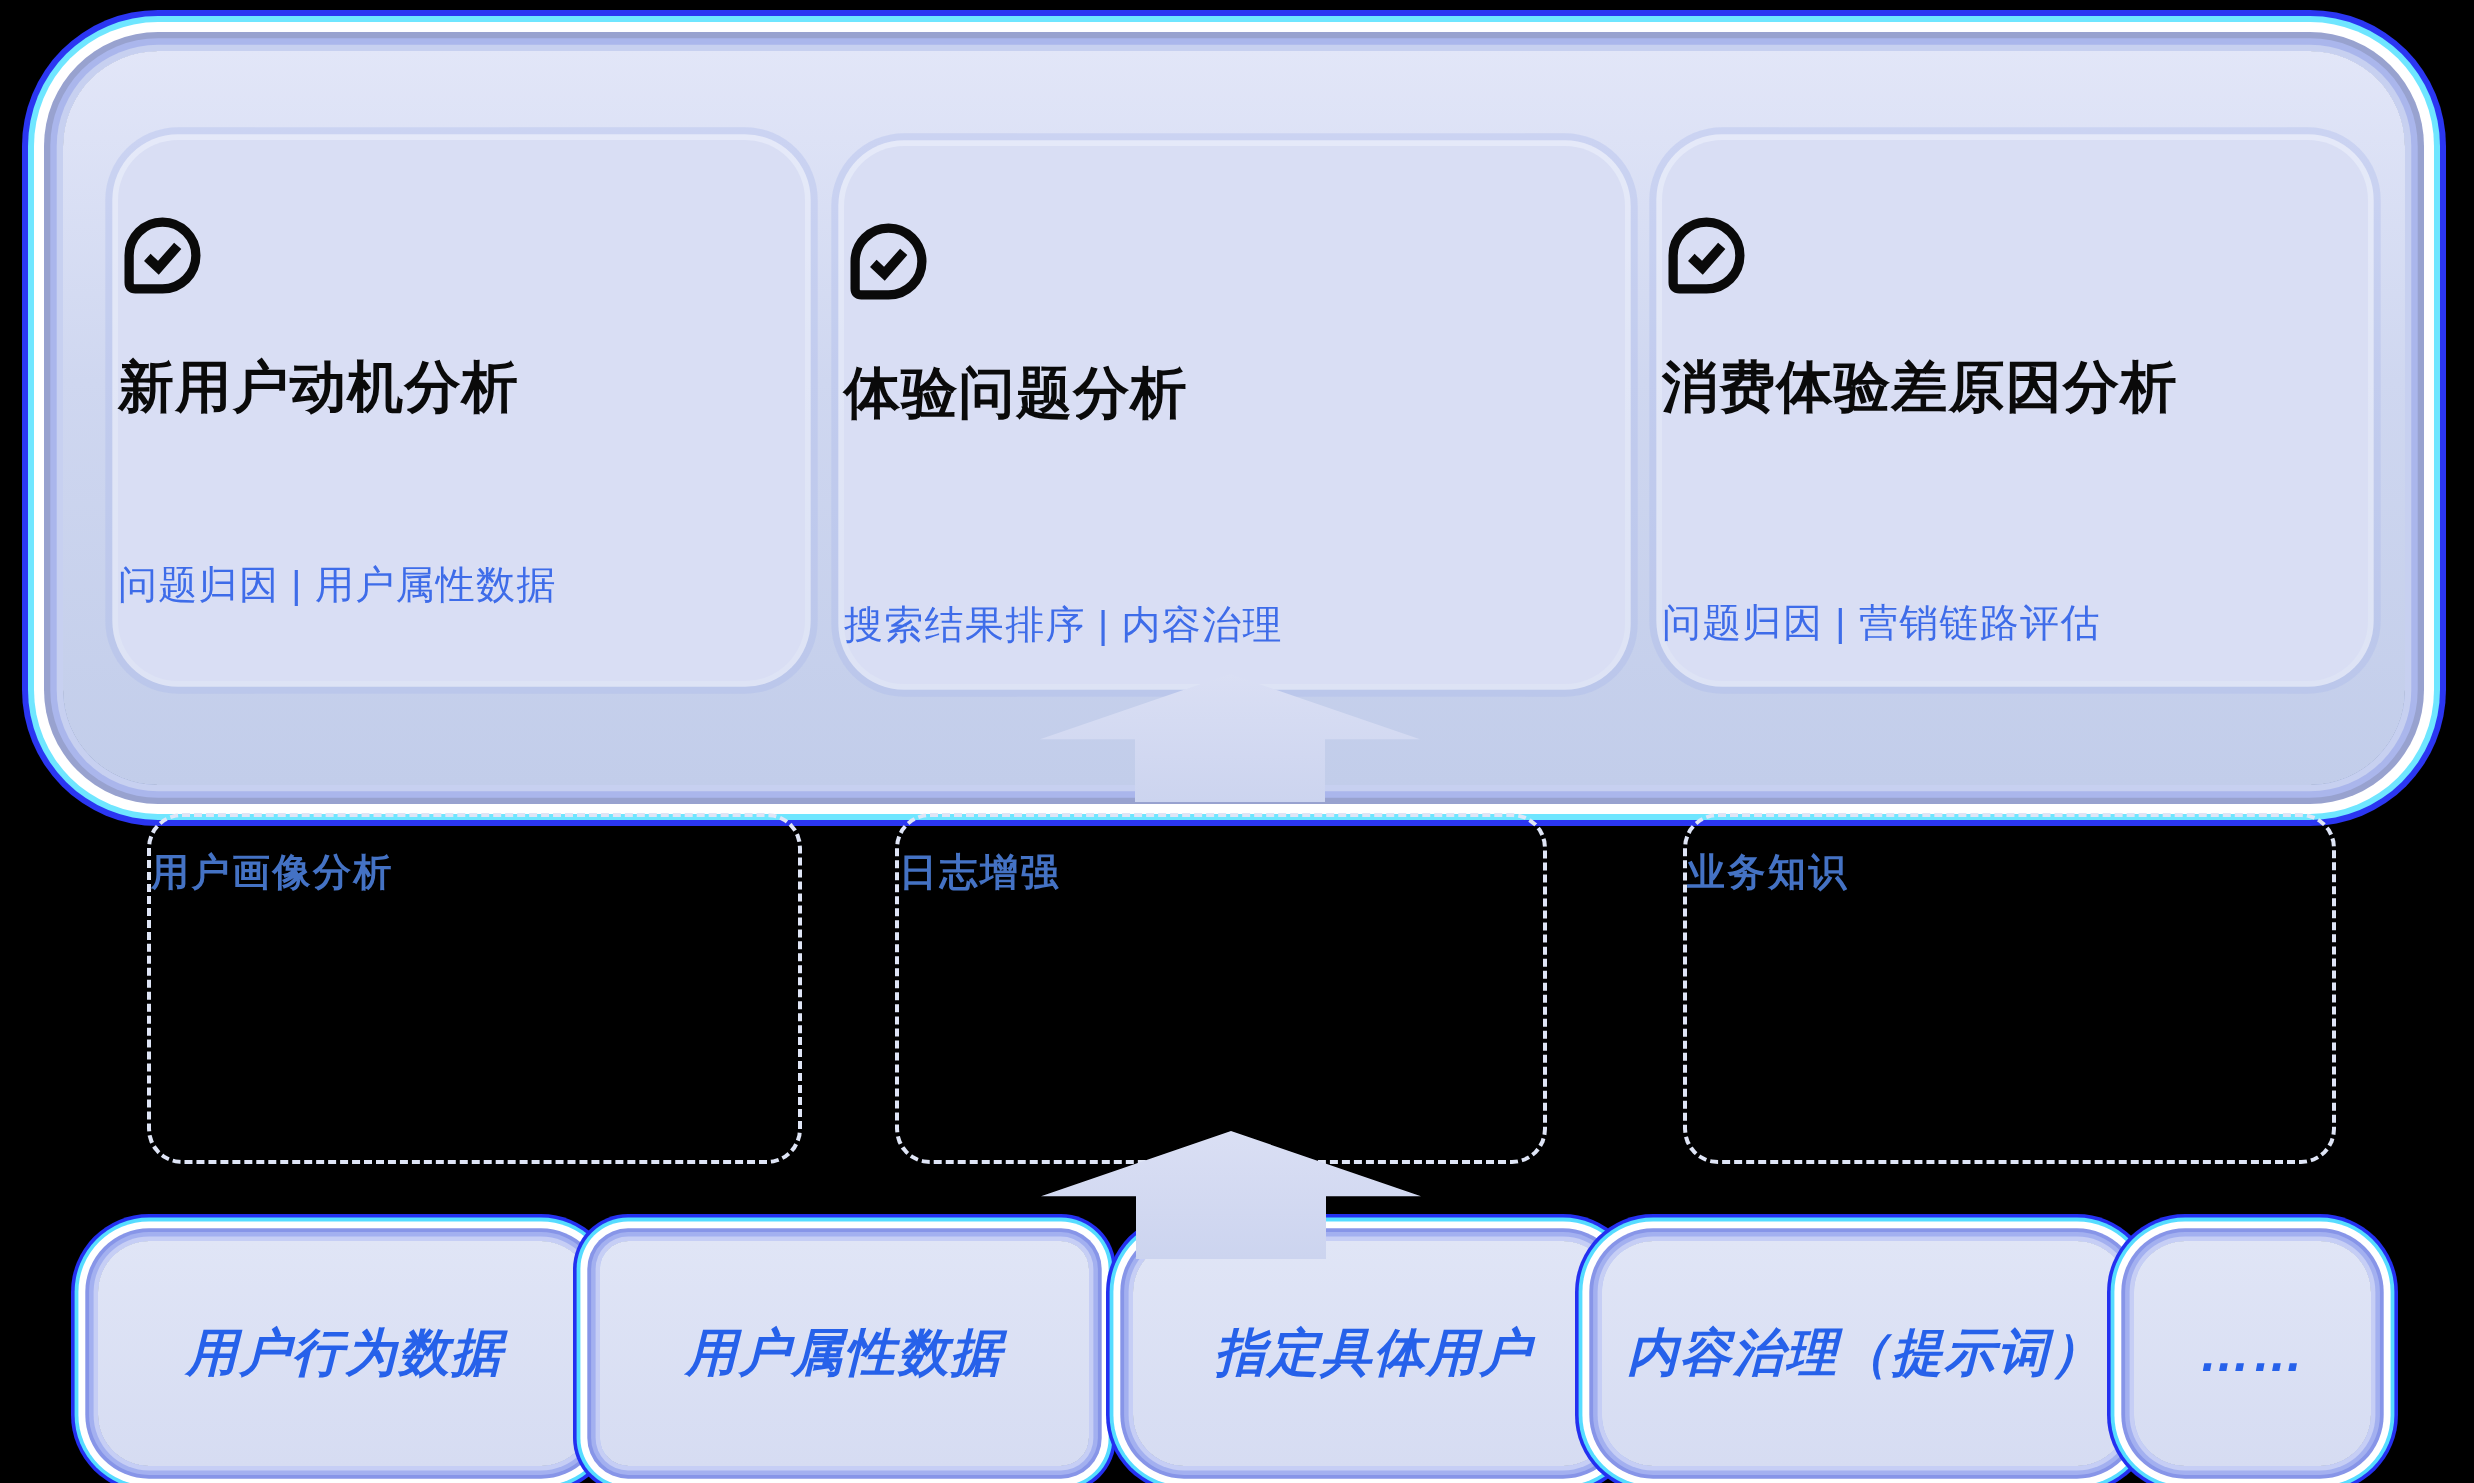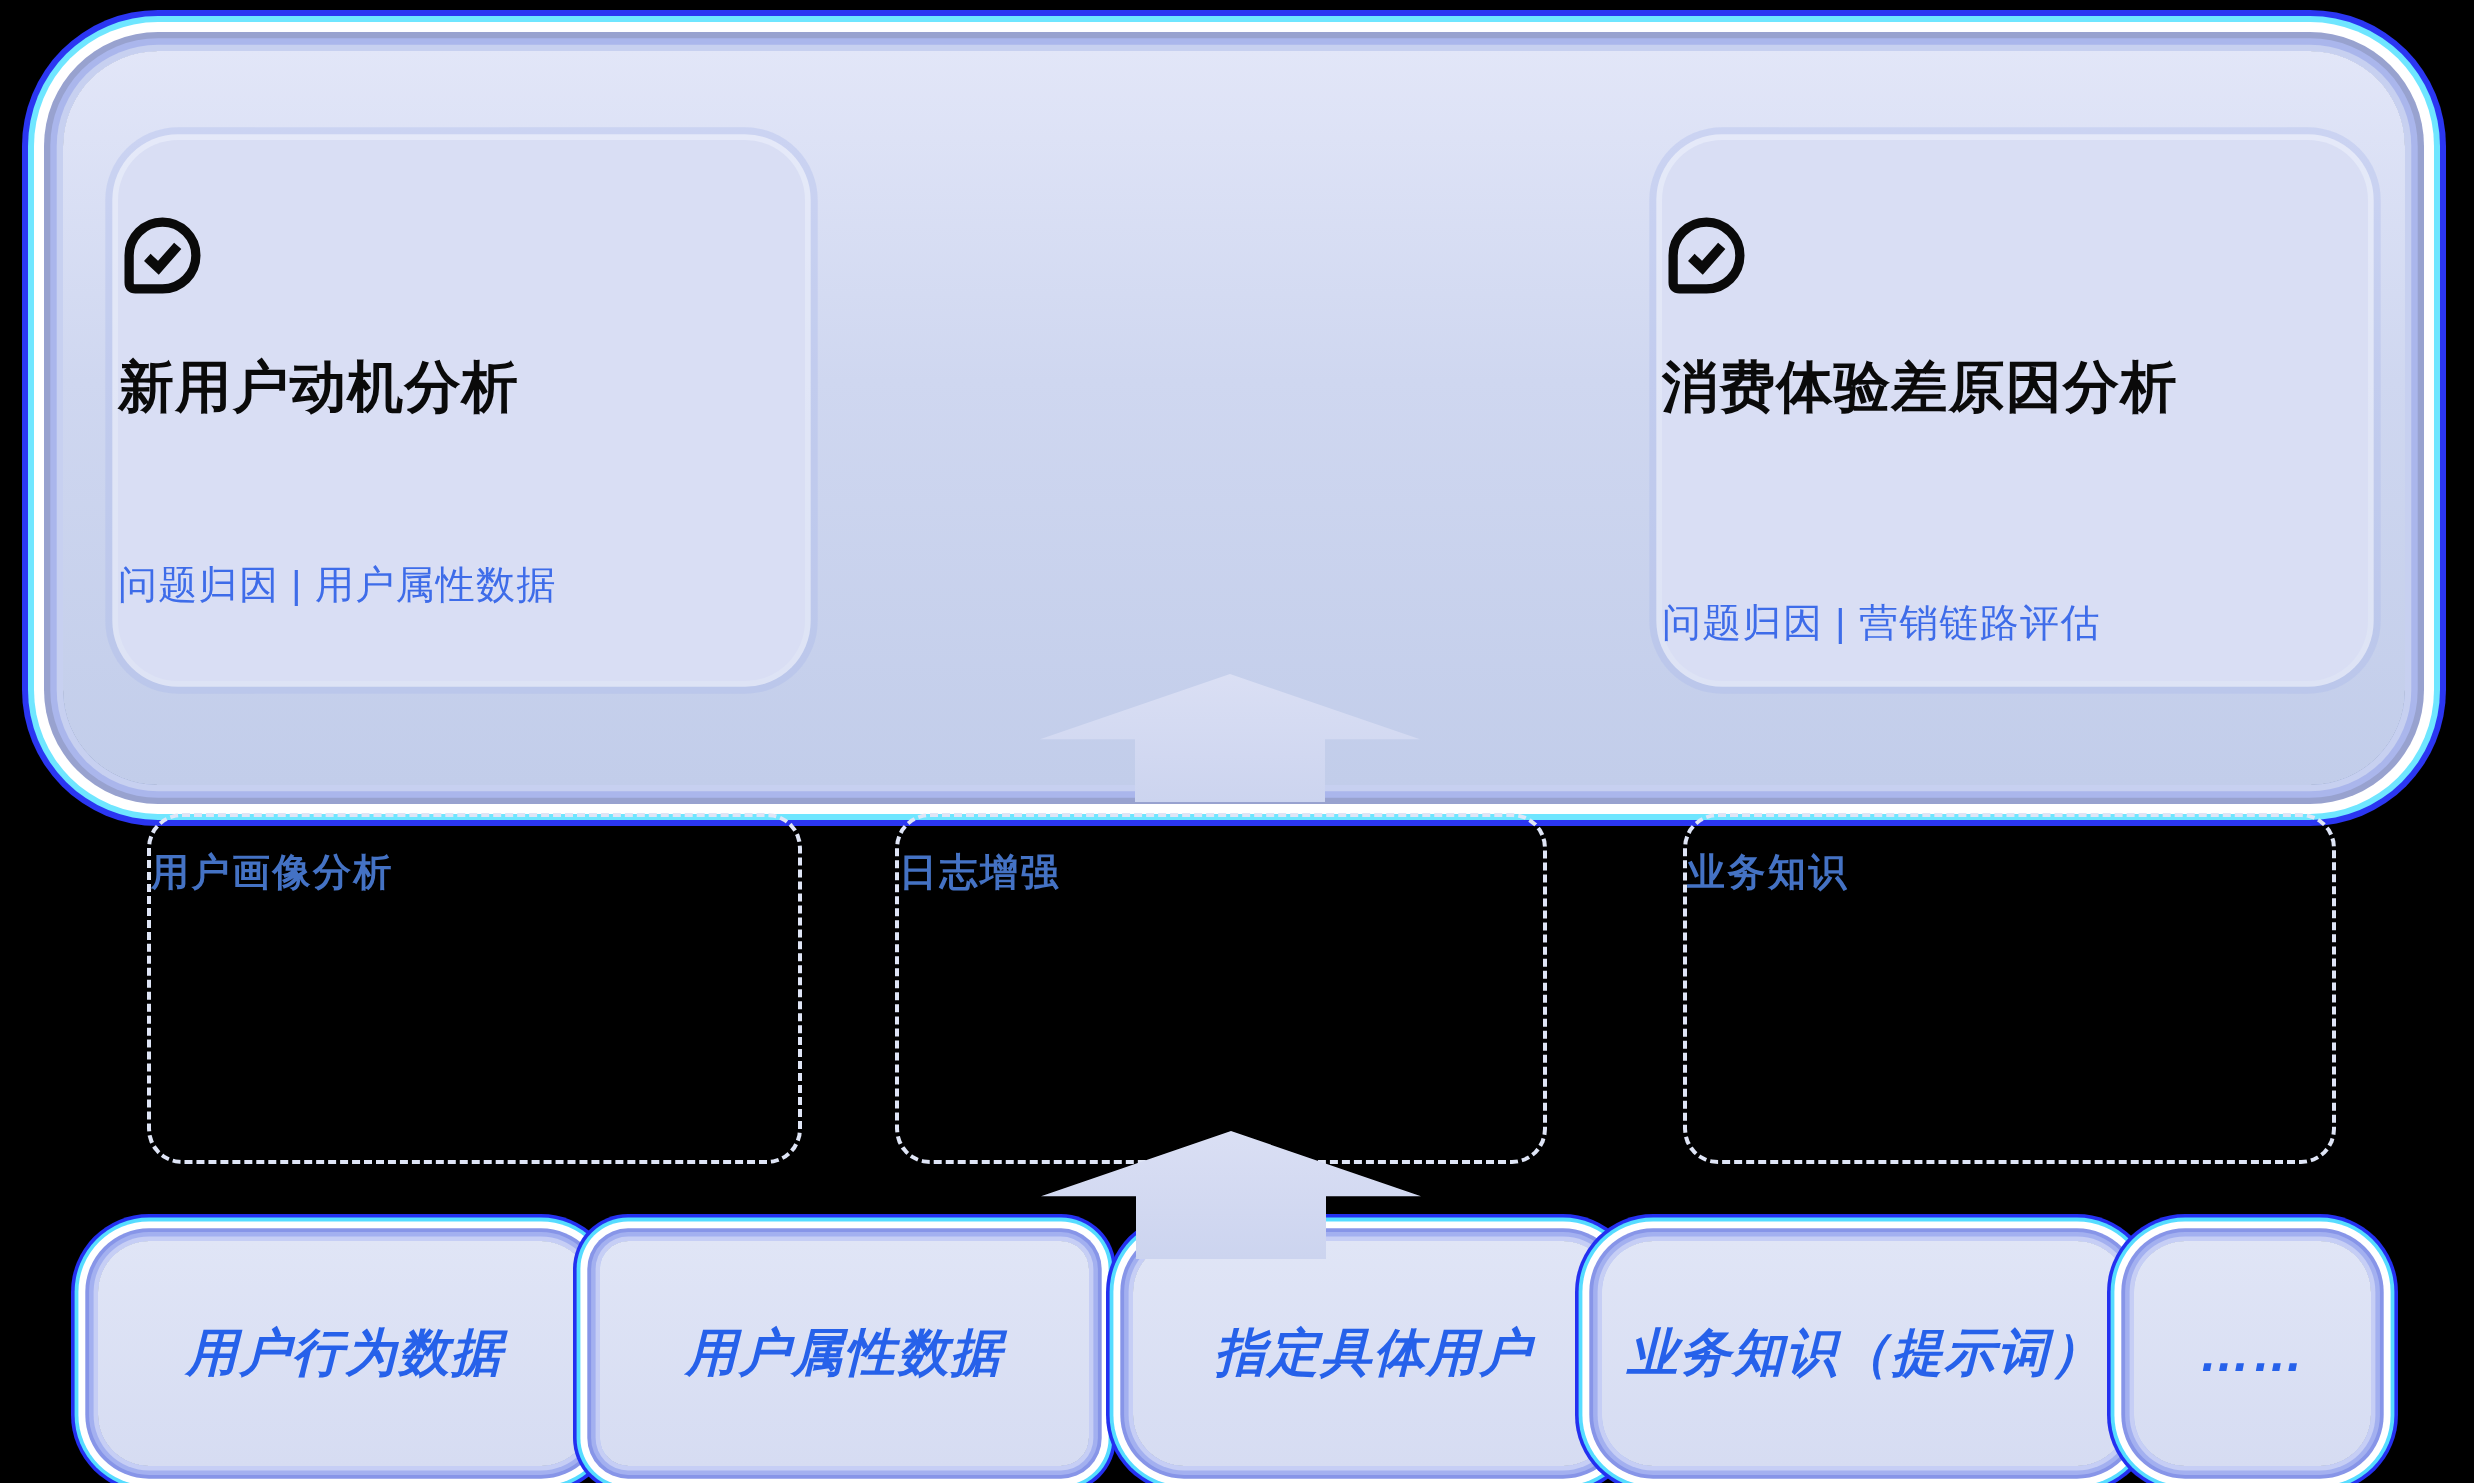--- a/index.html
+++ b/index.html
@@ -98,20 +98,30 @@
       <span class="icon-wrap">
         <svg viewBox="0 0 24 24" fill="none">
           <path d="M3 12 A 9 9 0 1 1 12 21 L 4.7 21 Q 3 21 3 19.3 Z" stroke="#0a0a0a" stroke-width="2.5" stroke-linejoin="round"></path>
           <path d="M7.9 12.5 L10.9 15.3 L16.1 9.4" stroke="#0a0a0a" stroke-width="2.6" stroke-linecap="butt" stroke-linejoin="miter"></path>
         </svg>
       </span>
       <h2 class="card-title">新用户动机分析</h2>
       <p class="card-subtitle">问题归因 | 用户属性数据</p>
     </div>
 
+    <div class="card card2">
+      <span class="icon-wrap">
+        <svg viewBox="0 0 24 24" fill="none">
+          <path d="M3 12 A 9 9 0 1 1 12 21 L 4.7 21 Q 3 21 3 19.3 Z" stroke="#0a0a0a" stroke-width="2.5" stroke-linejoin="round"></path>
+          <path d="M7.9 12.5 L10.9 15.3 L16.1 9.4" stroke="#0a0a0a" stroke-width="2.6" stroke-linecap="butt" stroke-linejoin="miter"></path>
+        </svg>
+      </span>
+      <h2 class="card-title">体验问题分析</h2>
+      <p class="card-subtitle">搜索结果排序 | 内容治理</p>
+    </div>
 
     <div class="card card3">
       <span class="icon-wrap">
         <svg viewBox="0 0 24 24" fill="none">
           <path d="M3 12 A 9 9 0 1 1 12 21 L 4.7 21 Q 3 21 3 19.3 Z" stroke="#0a0a0a" stroke-width="2.5" stroke-linejoin="round"></path>
           <path d="M7.9 12.5 L10.9 15.3 L16.1 9.4" stroke="#0a0a0a" stroke-width="2.6" stroke-linecap="butt" stroke-linejoin="miter"></path>
         </svg>
       </span>
       <h2 class="card-title">消费体验差原因分析</h2>
       <p class="card-subtitle">问题归因 | 营销链路评估</p>
@@ -135,20 +145,20 @@
   <div class="bottom-box bb1">
     <span class="bottom-label">用户行为数据</span>
   </div>
   <div class="bottom-box bb2">
     <span class="bottom-label">用户属性数据</span>
   </div>
   <div class="bottom-box bb3">
     <span class="bottom-label">指定具体用户</span>
   </div>
   <div class="bottom-box bb4">
-    <span class="bottom-label">业务知识（提示词）</span>
+    <span class="bottom-label">内容治理（提示词）</span>
   </div>
   <div class="bottom-box bb5">
     <span class="bottom-label">……</span>
   </div>
 
 </div>
 
 
 </body></html>

